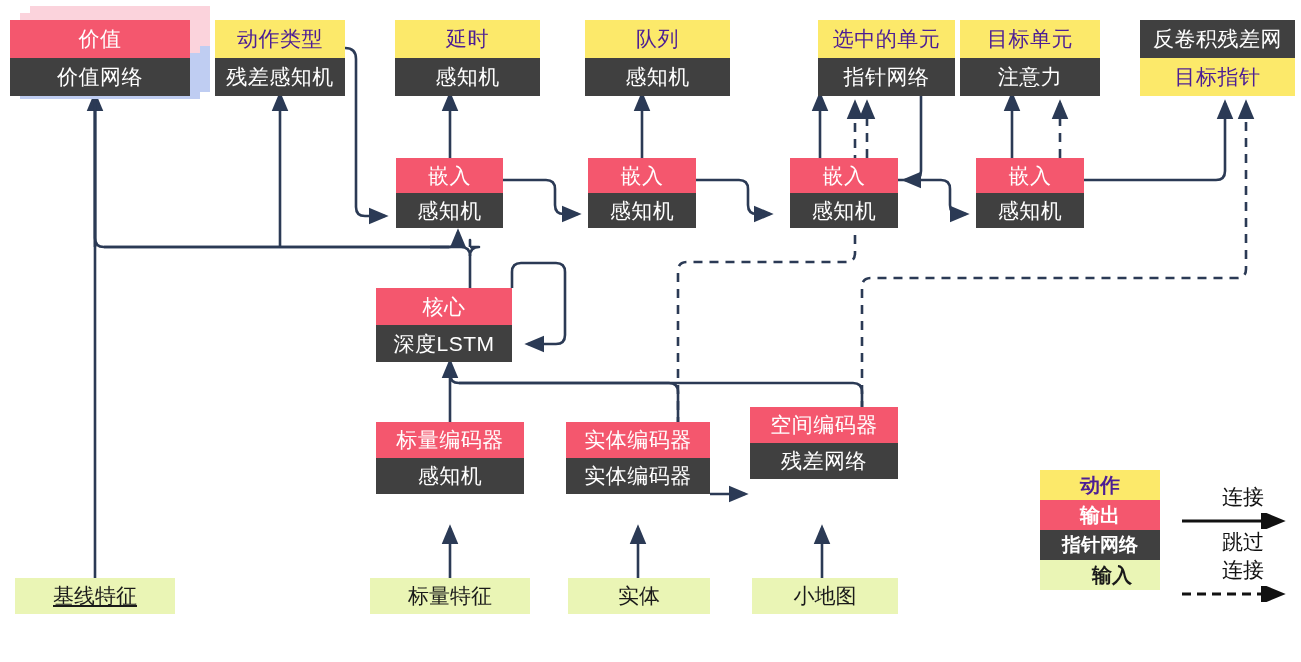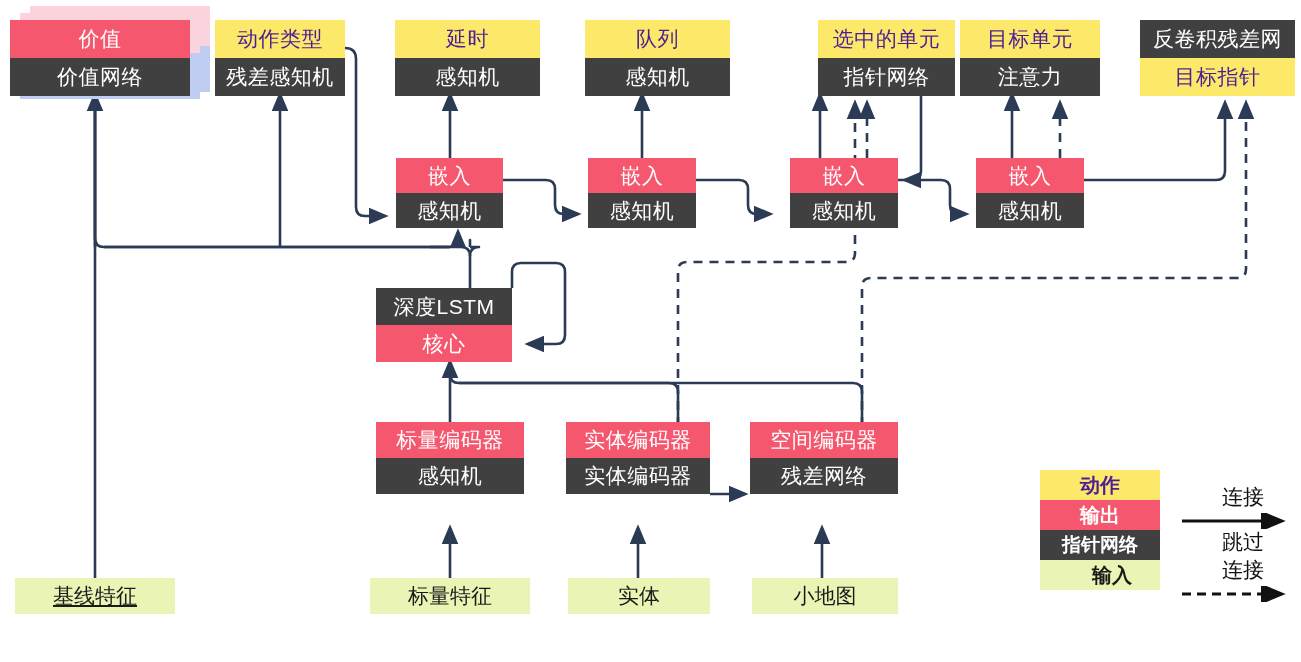--- a/index.html
+++ b/index.html
@@ -160,33 +160,33 @@
   <div class="node" style="left:790px;top:158px;width:108px;">
     <div class="cell top c-output" style="height:35px;">嵌入</div>
     <div class="cell bot c-nn" style="height:35px;">感知机</div>
   </div>
   <div class="node" style="left:976px;top:158px;width:108px;">
     <div class="cell top c-output" style="height:35px;">嵌入</div>
     <div class="cell bot c-nn" style="height:35px;">感知机</div>
   </div>
 
   <div class="node" style="left:376px;top:288px;width:136px;">
+    <div class="cell top c-output" style="height:37px;">核心</div>
     <div class="cell bot c-nn" style="height:37px;">深度LSTM</div>
-    <div class="cell top c-output" style="height:37px;">核心</div>
   </div>
 
   <div class="node" style="left:376px;top:422px;width:148px;">
     <div class="cell top c-output" style="height:36px;">标量编码器</div>
     <div class="cell bot c-nn" style="height:36px;">感知机</div>
   </div>
   <div class="node" style="left:566px;top:422px;width:144px;">
     <div class="cell top c-output" style="height:36px;">实体编码器</div>
     <div class="cell bot c-nn" style="height:36px;">实体编码器</div>
   </div>
-  <div class="node" style="left:750px;top:422px;width:148px;">
+  <div class="node" style="left:750px;top:407px;width:148px;">
     <div class="cell top c-output" style="height:36px;">空间编码器</div>
     <div class="cell bot c-nn" style="height:36px;">残差网络</div>
   </div>
 
   <div class="inputbox" style="left:15px;top:578px;width:160px;height:36px;text-decoration:underline;">基线特征</div>
   <div class="inputbox" style="left:370px;top:578px;width:160px;height:36px;">标量特征</div>
   <div class="inputbox" style="left:568px;top:578px;width:142px;height:36px;">实体</div>
   <div class="inputbox" style="left:752px;top:578px;width:146px;height:36px;">小地图</div>
 
   <div id="legend" style="left:1040px;top:470px;width:120px;">

